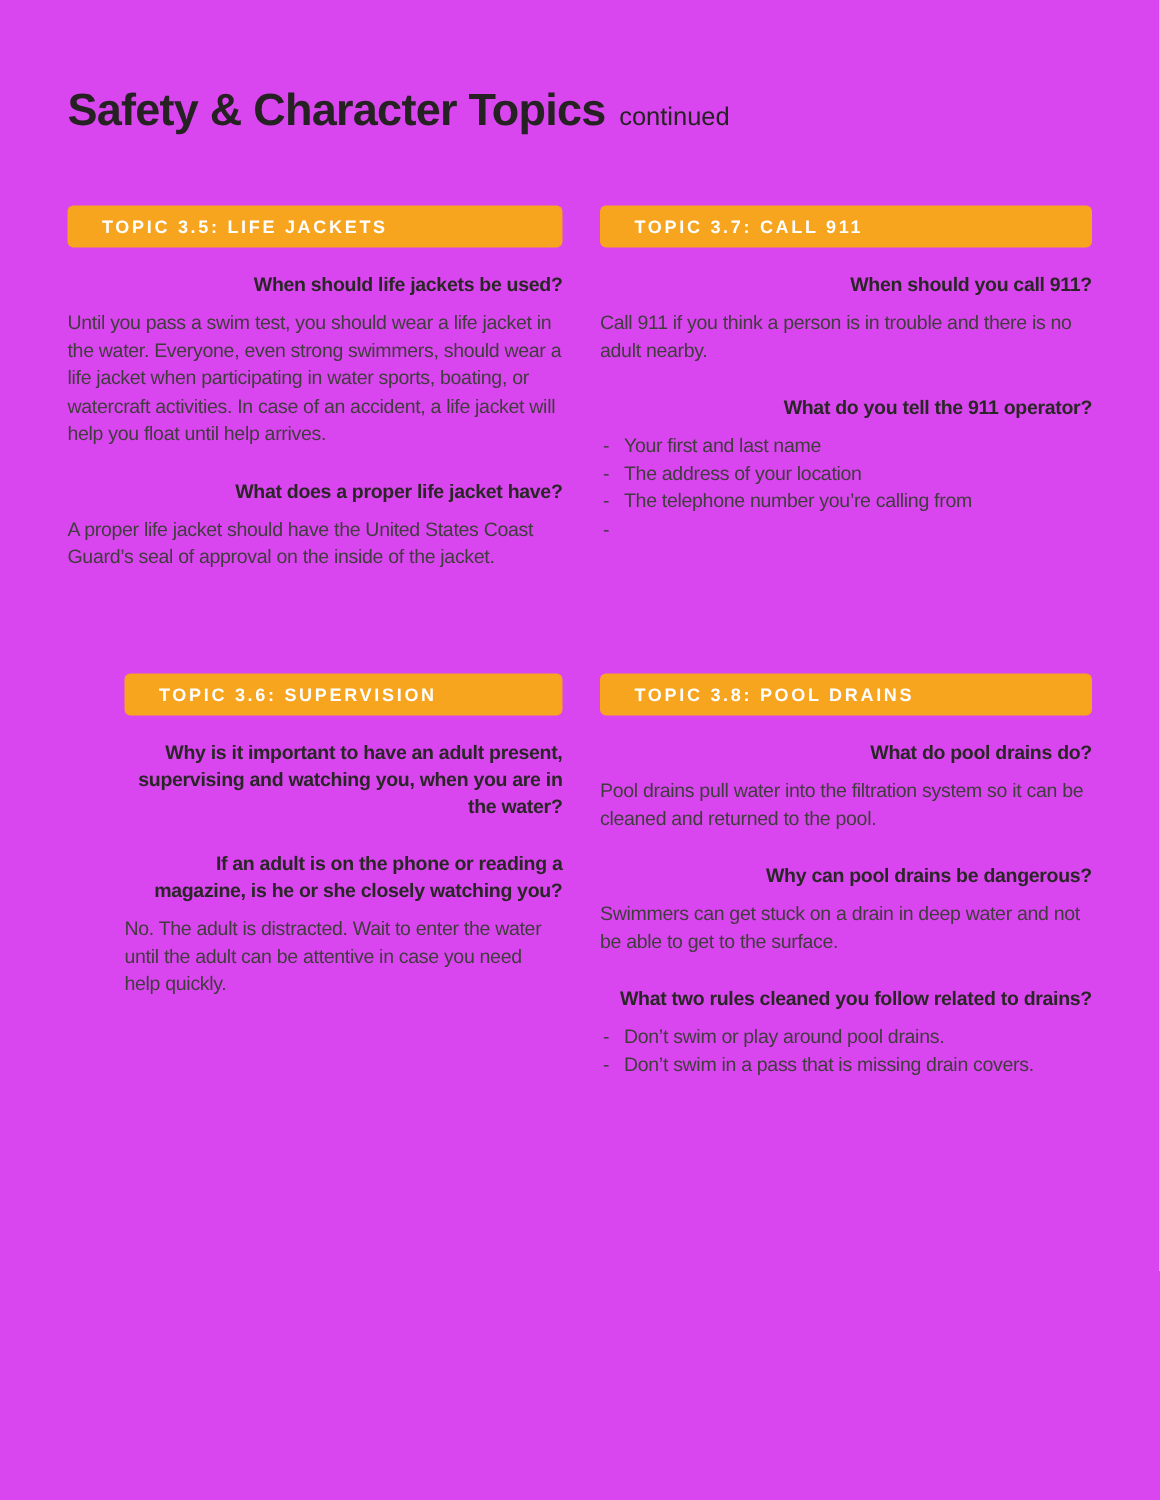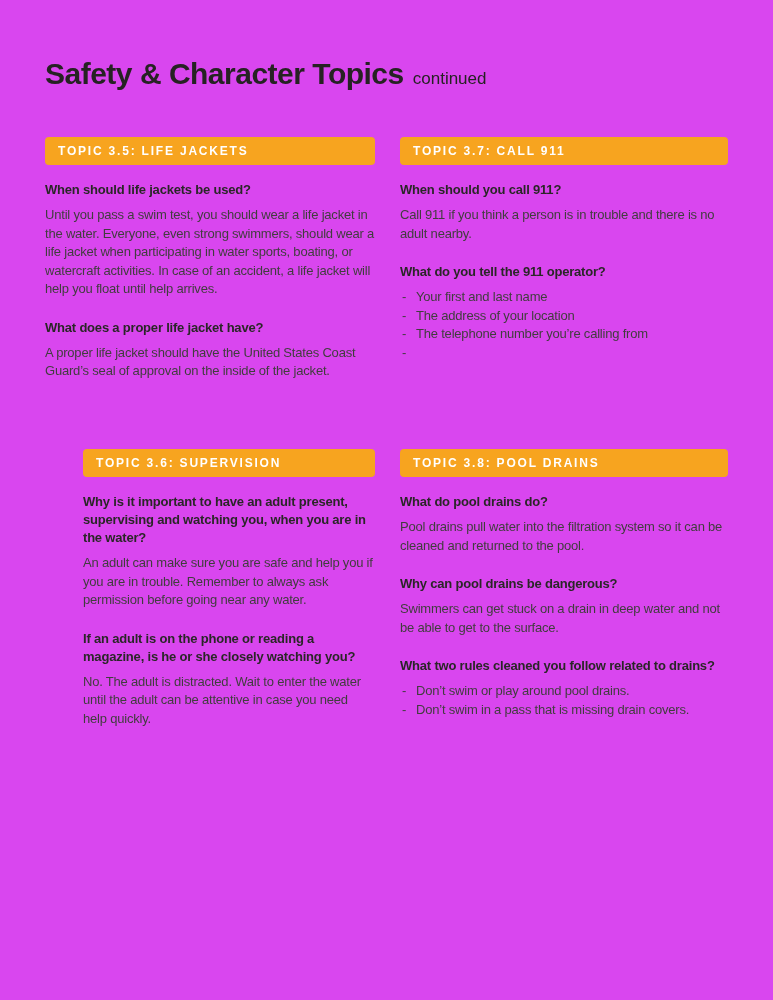--- a/index.html
+++ b/index.html
@@ -52,21 +52,21 @@
   .topic-37 { grid-column: 2; grid-row: 1; }
   .topic-36 { grid-column: 1; grid-row: 2; margin-left: 38px; }
   .topic-38 { grid-column: 2; grid-row: 2; }
 
   .topic-bar {
     height: 28px;
     border-radius: 4px;
     background: #f7a41f;
     display: flex;
     align-items: center;
-    padding: 0 13px;
+    padding: 0 23px;
     box-sizing: border-box;
   }
   .topic-bar span {
     color: #ffffff;
     font-size: 12px;
     font-weight: 700;
     letter-spacing: 1.8px;
     white-space: nowrap;
   }
   .question {
@@ -79,21 +79,21 @@
   }
   .answer {
     margin: 0 0 5px 0;
     font-size: 13px;
     font-weight: 400;
     line-height: 18.5px;
     letter-spacing: -0.2px;
     color: #413d3e;
   }
   .question + .answer { margin-top: 0; }
-  .question { margin-top: 20px; }
+  .question { margin-top: 20px; text-align: right; }
   .topic-bar + .question { margin-top: 16px; }
 
   .dash-list {
     margin: 0;
     padding: 0;
     list-style: none;
   }
   .dash-list li {
     display: flex;
     font-size: 13px;
@@ -153,21 +153,20 @@
             <span class="marker">-</span>
           </li>
       </ul>
     </section>
 
     <section class="topic topic-36">
       <div class="topic-bar">
         <span>TOPIC 3.6: SUPERVISION</span>
       </div>
       <p class="question">Why is it important to have an adult present, supervising and watching you, when you are in the water?</p>
-      <p class="answer">An adult can make sure you are safe and help you if you are in trouble. Remember to always ask permission before going near any water.</p>
       <p class="question">If an adult is on the phone or reading a magazine, is he or she closely watching you?</p>
       <p class="answer">No. The adult is distracted. Wait to enter the water until the adult can be attentive in case you need help quickly.</p>
     </section>
 
     <section class="topic topic-38">
       <div class="topic-bar">
         <span>TOPIC 3.8: POOL DRAINS</span>
       </div>
       <p class="question">What do pool drains do?</p>
       <p class="answer">Pool drains pull water into the filtration system so it can be cleaned and returned to the pool.</p>

